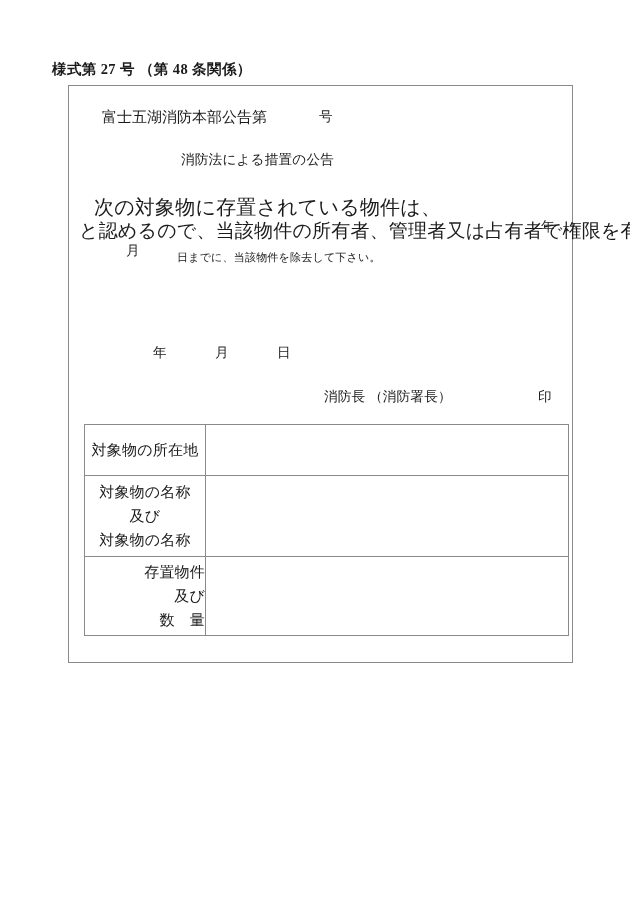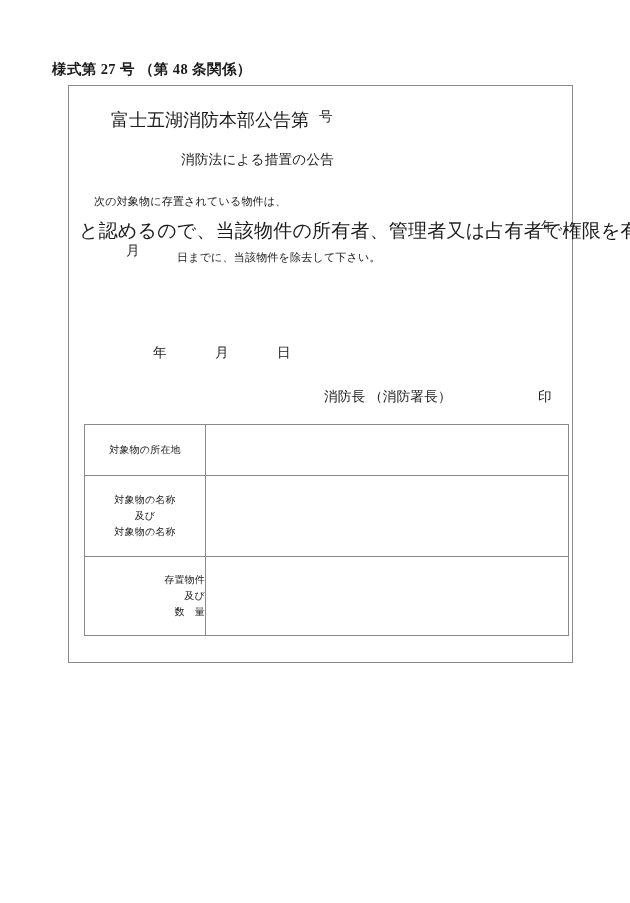--- a/index.html
+++ b/index.html
@@ -42,23 +42,23 @@
   
   #notice-number-row {
     position: absolute;
     left: 26px;
     top: 22px;
     width: 440px;
     height: 18px;
   }
   #notice-number-label {
     position: absolute;
-    left: 16px;
-    top: 0;
-    font-size: 18px;
+    left: 7px;
+    top: 0;
+    font-size: 15px;
     white-space: nowrap;
   }
   #notice-number-unit {
     position: absolute;
     left: 224px;
     top: 0;
     font-size: 13.6px;
   }
 
   
@@ -75,21 +75,21 @@
   
   #body-para-1 {
     position: absolute;
     left: 10px;
     top: 108px;
     width: 490px;
   }
   .body-line {
     position: relative;
     height: 24px;
-    font-size: 11px;
+    font-size: 20px;
     white-space: nowrap;
     letter-spacing: 0.2px;
   }
   .indent-1 { padding-left: 15px; }
 
   #line2-wrapper {
     position: relative;
     height: 24px;
     width: 490px;
   }
@@ -182,21 +182,21 @@
     table-layout: fixed;
   }
   #info-table td {
     border: 1px solid #8a8a8a;
     padding: 0;
     vertical-align: middle;
   }
   td.label-cell {
     width: 120px;
     text-align: center;
-    font-size: 10px;
+    font-size: 15px;
     line-height: 1.62;
     letter-spacing: 0.2px;
     padding: 4px 2px;
   }
   td.value-cell {
     width: 362px;
   }
   tr.row-locality  td { height: 50px; }
   tr.row-name      td { height: 80px; }
   tr.row-property  td { height: 78px; text-align: right; }

